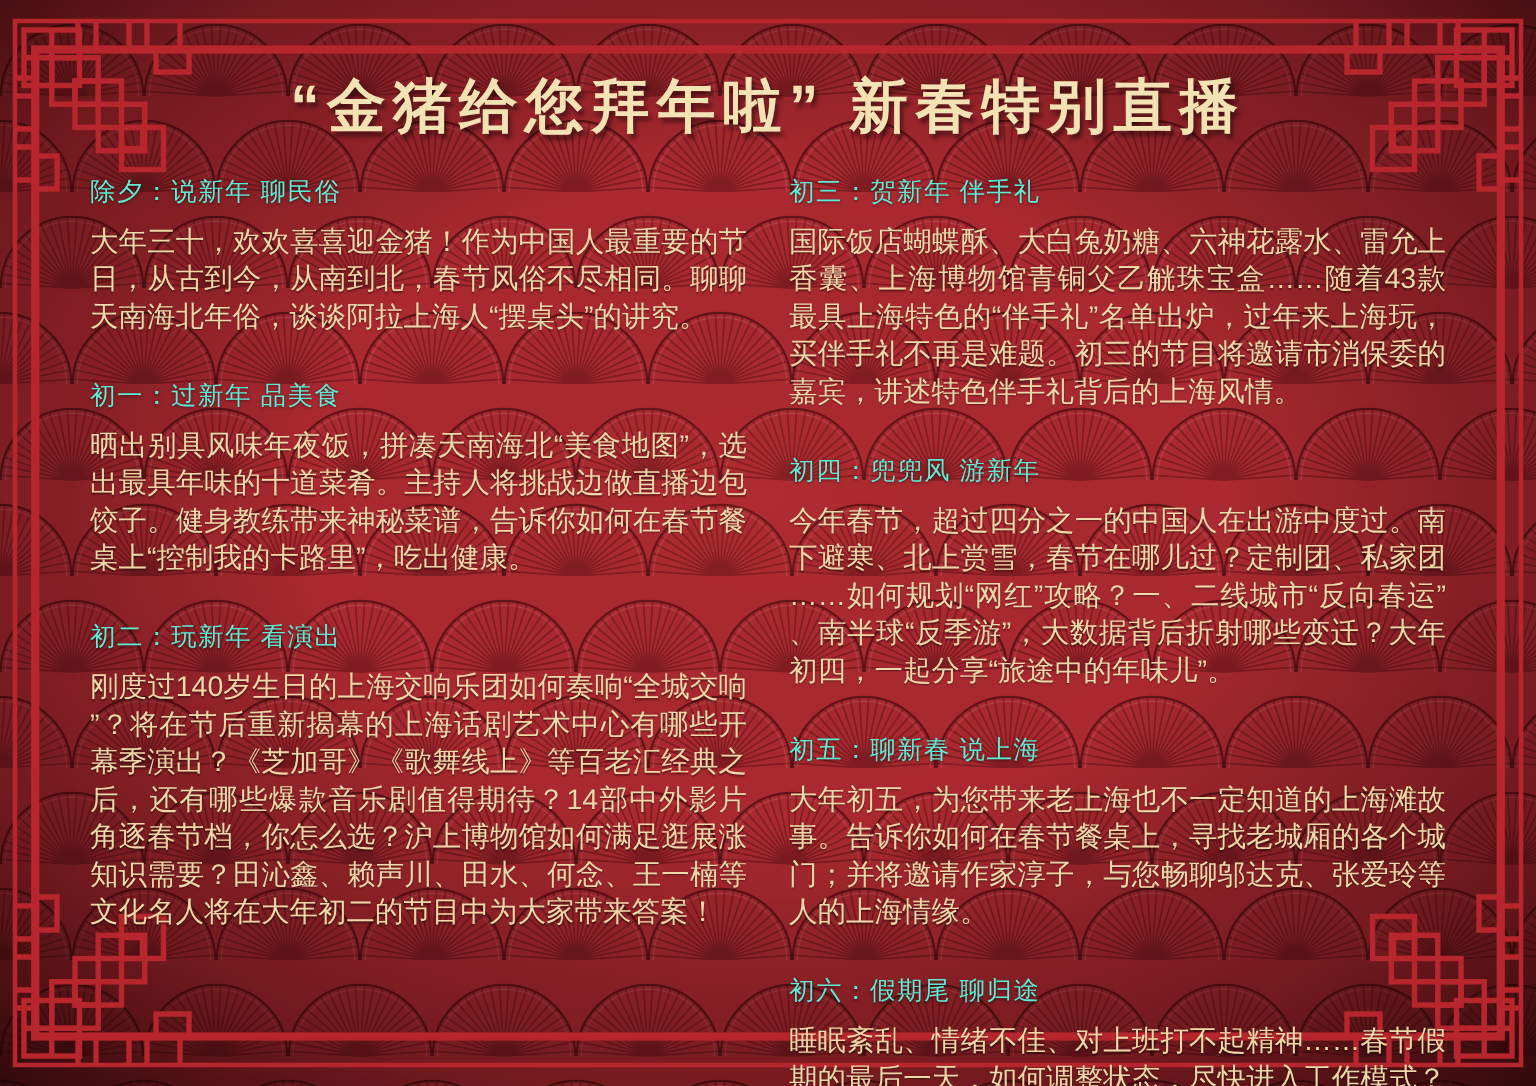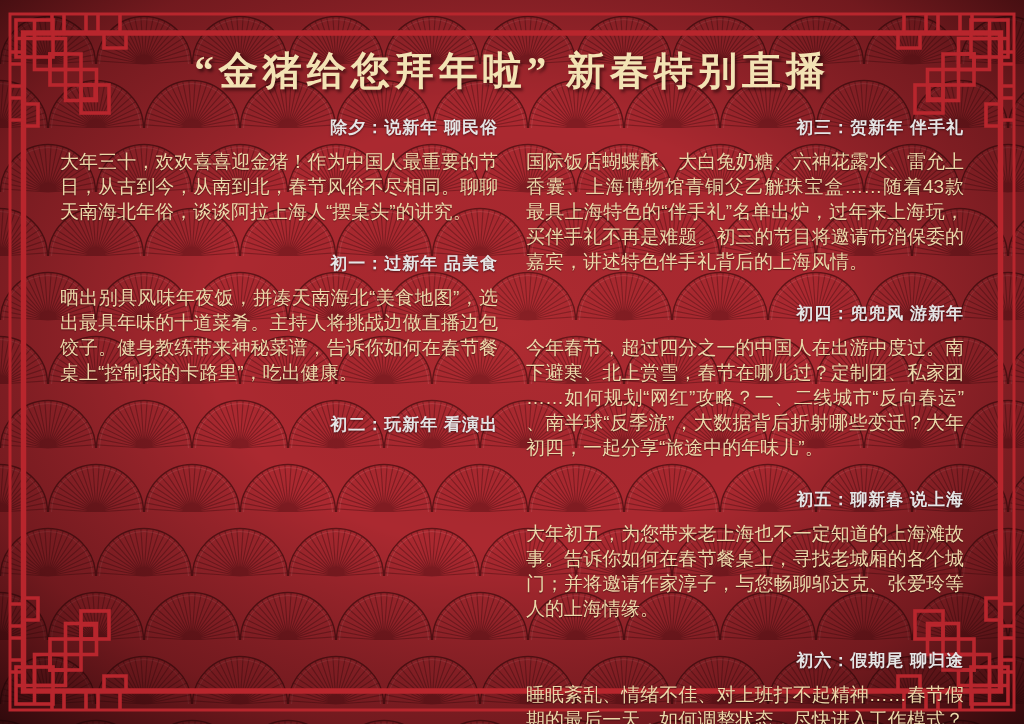--- a/index.html
+++ b/index.html
@@ -7,40 +7,40 @@
     position:relative;
     width:1024px;height:724px;
     overflow:hidden;
     background:#ab2930;
     font-family:"Liberation Sans",sans-serif;
   }
   svg.bg{position:absolute;left:0;top:0;}
   .title{
     position:absolute;top:44px;left:0;right:0;
     text-align:center;
-    font-family:Liberation Serif, serif;
+    font-family:Liberation Sans, sans-serif;
     font-weight:bold;
     font-size:39px;
     letter-spacing:5px;
     color:#f3e3b4;
     text-shadow:2px 3px 3px rgba(0,0,0,0.45);
     margin:0;
     white-space:nowrap;
   }
   .cols{
     position:absolute;top:116px;left:60px;
     width:904px;
     display:flex;gap:28px;
   }
   .col{width:438px;}
   .sec h2{
     font-size:17px;
-    font-weight:bold;
-    color:#e5e5e5;
-    text-align:right;
+    font-weight:normal;
+    color:#5eead4;
+    text-align:left;
     margin:28px 0 10px 0;
     text-shadow:0 1px 2px rgba(0,0,0,0.5);
     letter-spacing:1px;
   }
   .sec:first-child h2{margin-top:0;}
   .sec p{
     font-size:19px;
     line-height:25px;
     color:#ecd8a9;
     text-align:justify;
@@ -108,20 +108,21 @@
       <section class="sec">
         <h2>除夕：说新年 聊民俗</h2>
         <p>大年三十，欢欢喜喜迎金猪！作为中国人最重要的节日，从古到今，从南到北，春节风俗不尽相同。聊聊天南海北年俗，谈谈阿拉上海人“摆桌头”的讲究。</p>
       </section>
       <section class="sec">
         <h2>初一：过新年 品美食</h2>
         <p>晒出别具风味年夜饭，拼凑天南海北“美食地图”，选出最具年味的十道菜肴。主持人将挑战边做直播边包饺子。健身教练带来神秘菜谱，告诉你如何在春节餐桌上“控制我的卡路里”，吃出健康。</p>
       </section>
       <section class="sec">
         <h2>初二：玩新年 看演出</h2>
+        <p>刚度过140岁生日的上海交响乐团如何奏响“全城交响”？将在节后重新揭幕的上海话剧艺术中心有哪些开幕季演出？《芝加哥》《歌舞线上》等百老汇经典之后，还有哪些爆款音乐剧值得期待？14部中外影片角逐春节档，你怎么选？沪上博物馆如何满足逛展涨知识需要？田沁鑫、赖声川、田水、何念、王一楠等文化名人将在大年初二的节目中为大家带来答案！</p>
       </section>
     </div>
     <div class="col">
       <section class="sec">
         <h2>初三：贺新年 伴手礼</h2>
         <p>国际饭店蝴蝶酥、大白兔奶糖、六神花露水、雷允上香囊、上海博物馆青铜父乙觥珠宝盒……随着43款最具上海特色的“伴手礼”名单出炉，过年来上海玩，买伴手礼不再是难题。初三的节目将邀请市消保委的嘉宾，讲述特色伴手礼背后的上海风情。</p>
       </section>
       <section class="sec">
         <h2>初四：兜兜风 游新年</h2>
         <p>今年春节，超过四分之一的中国人在出游中度过。南下避寒、北上赏雪，春节在哪儿过？定制团、私家团……如何规划“网红”攻略？一、二线城市“反向春运”、南半球“反季游”，大数据背后折射哪些变迁？大年初四，一起分享“旅途中的年味儿”。</p>

